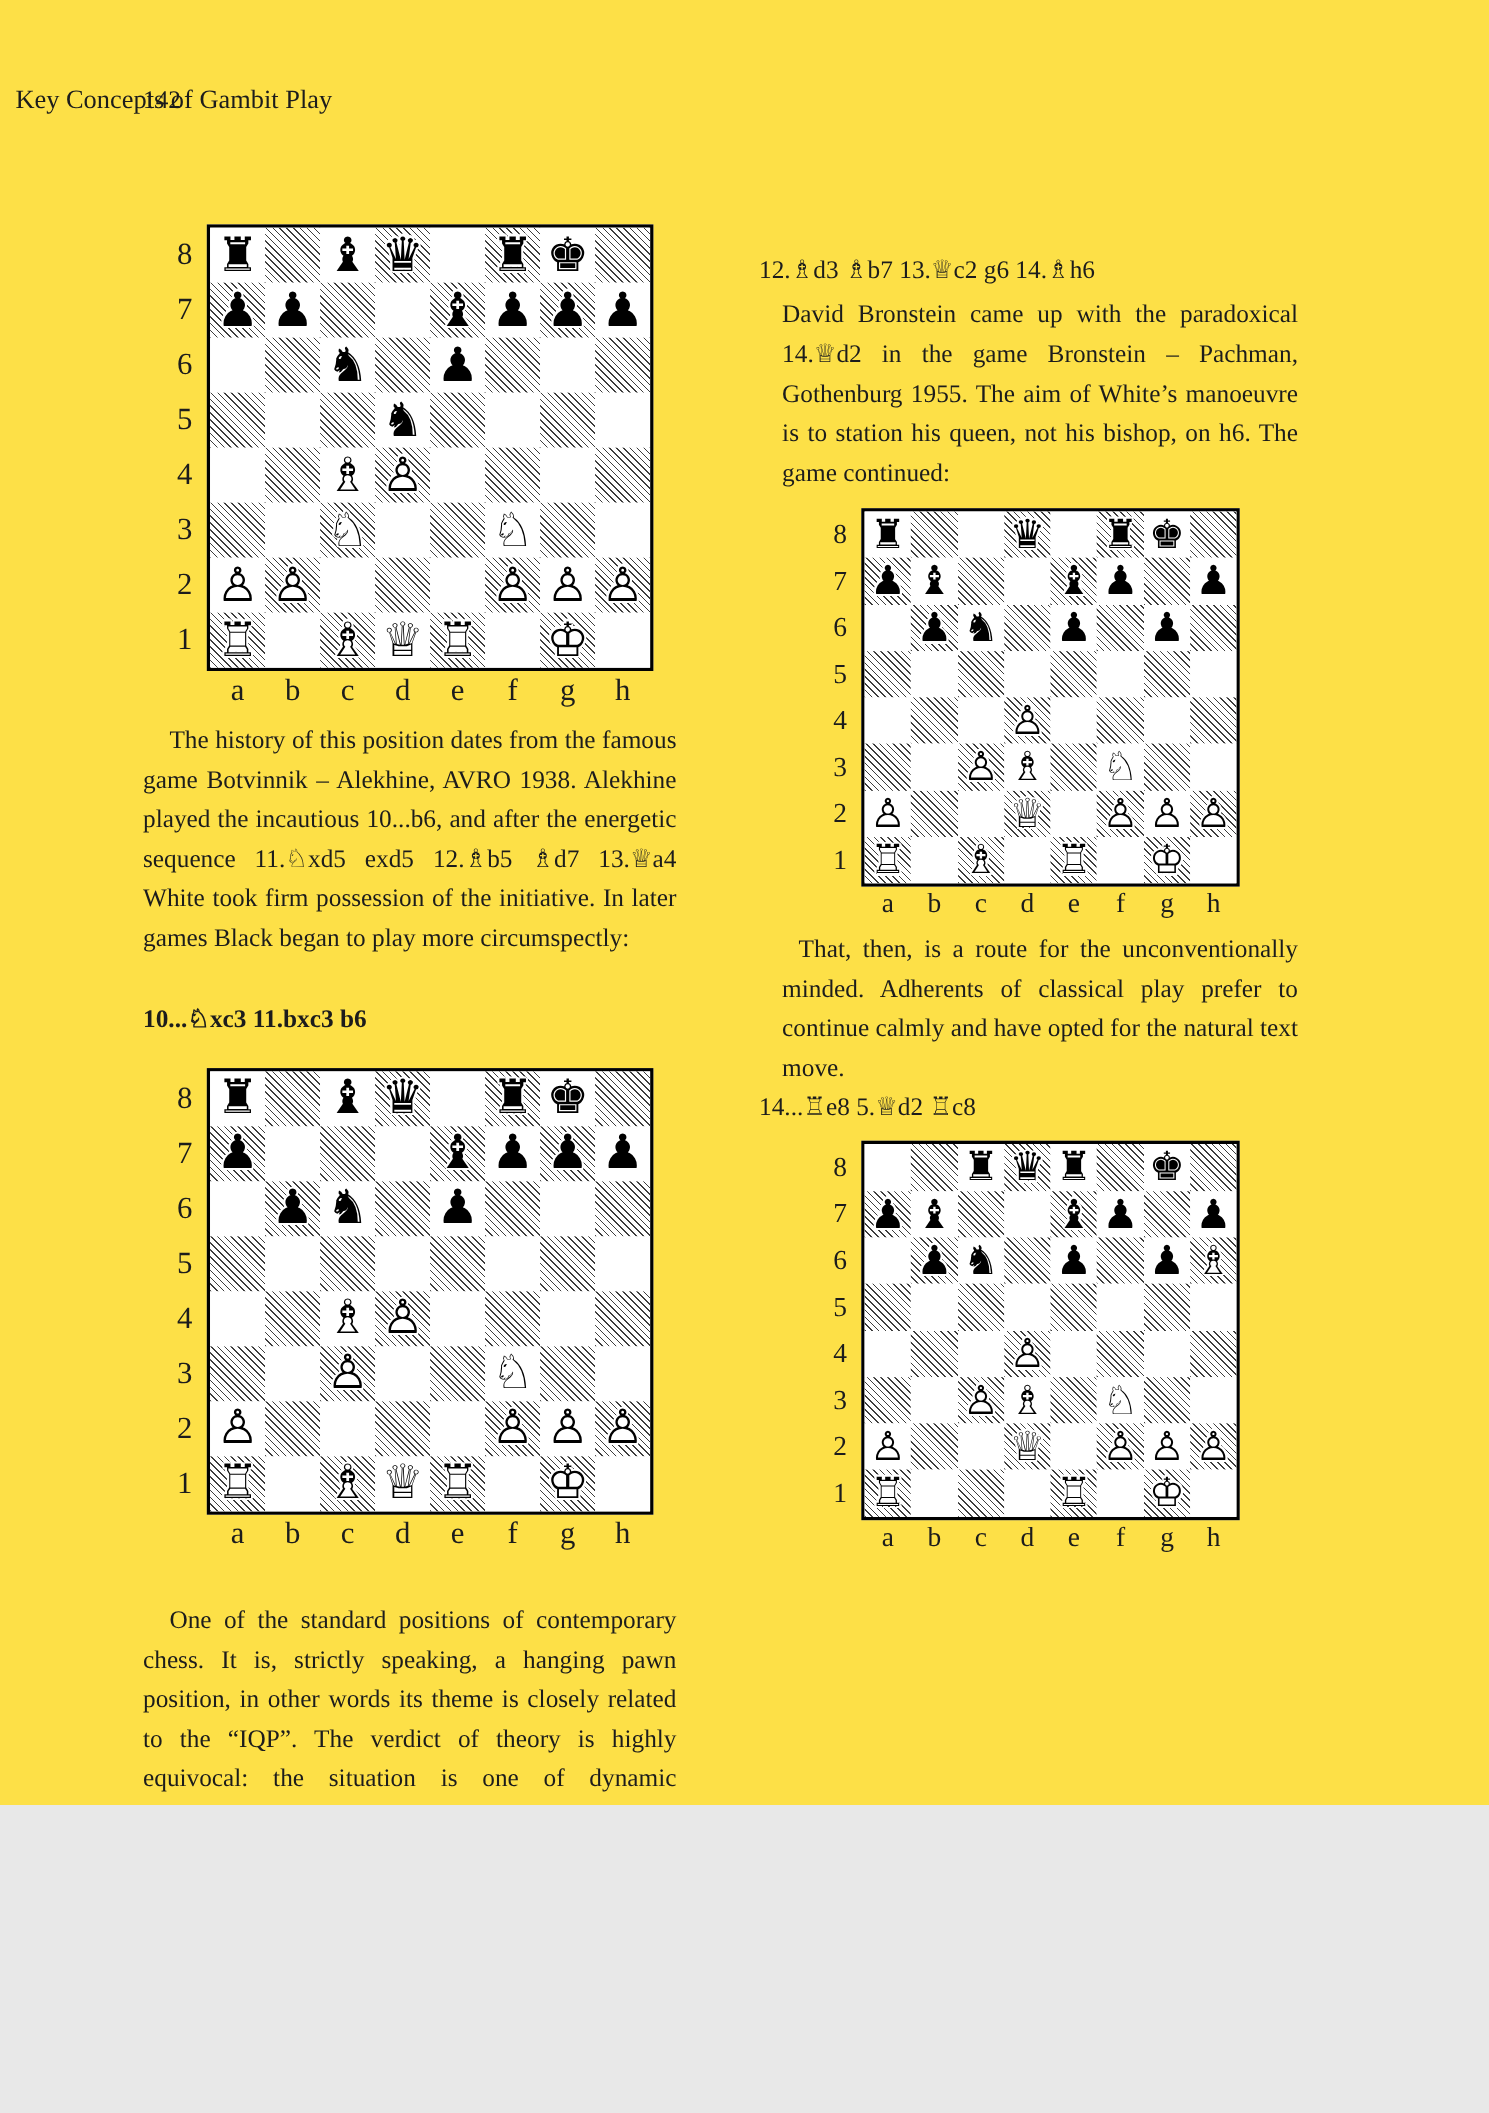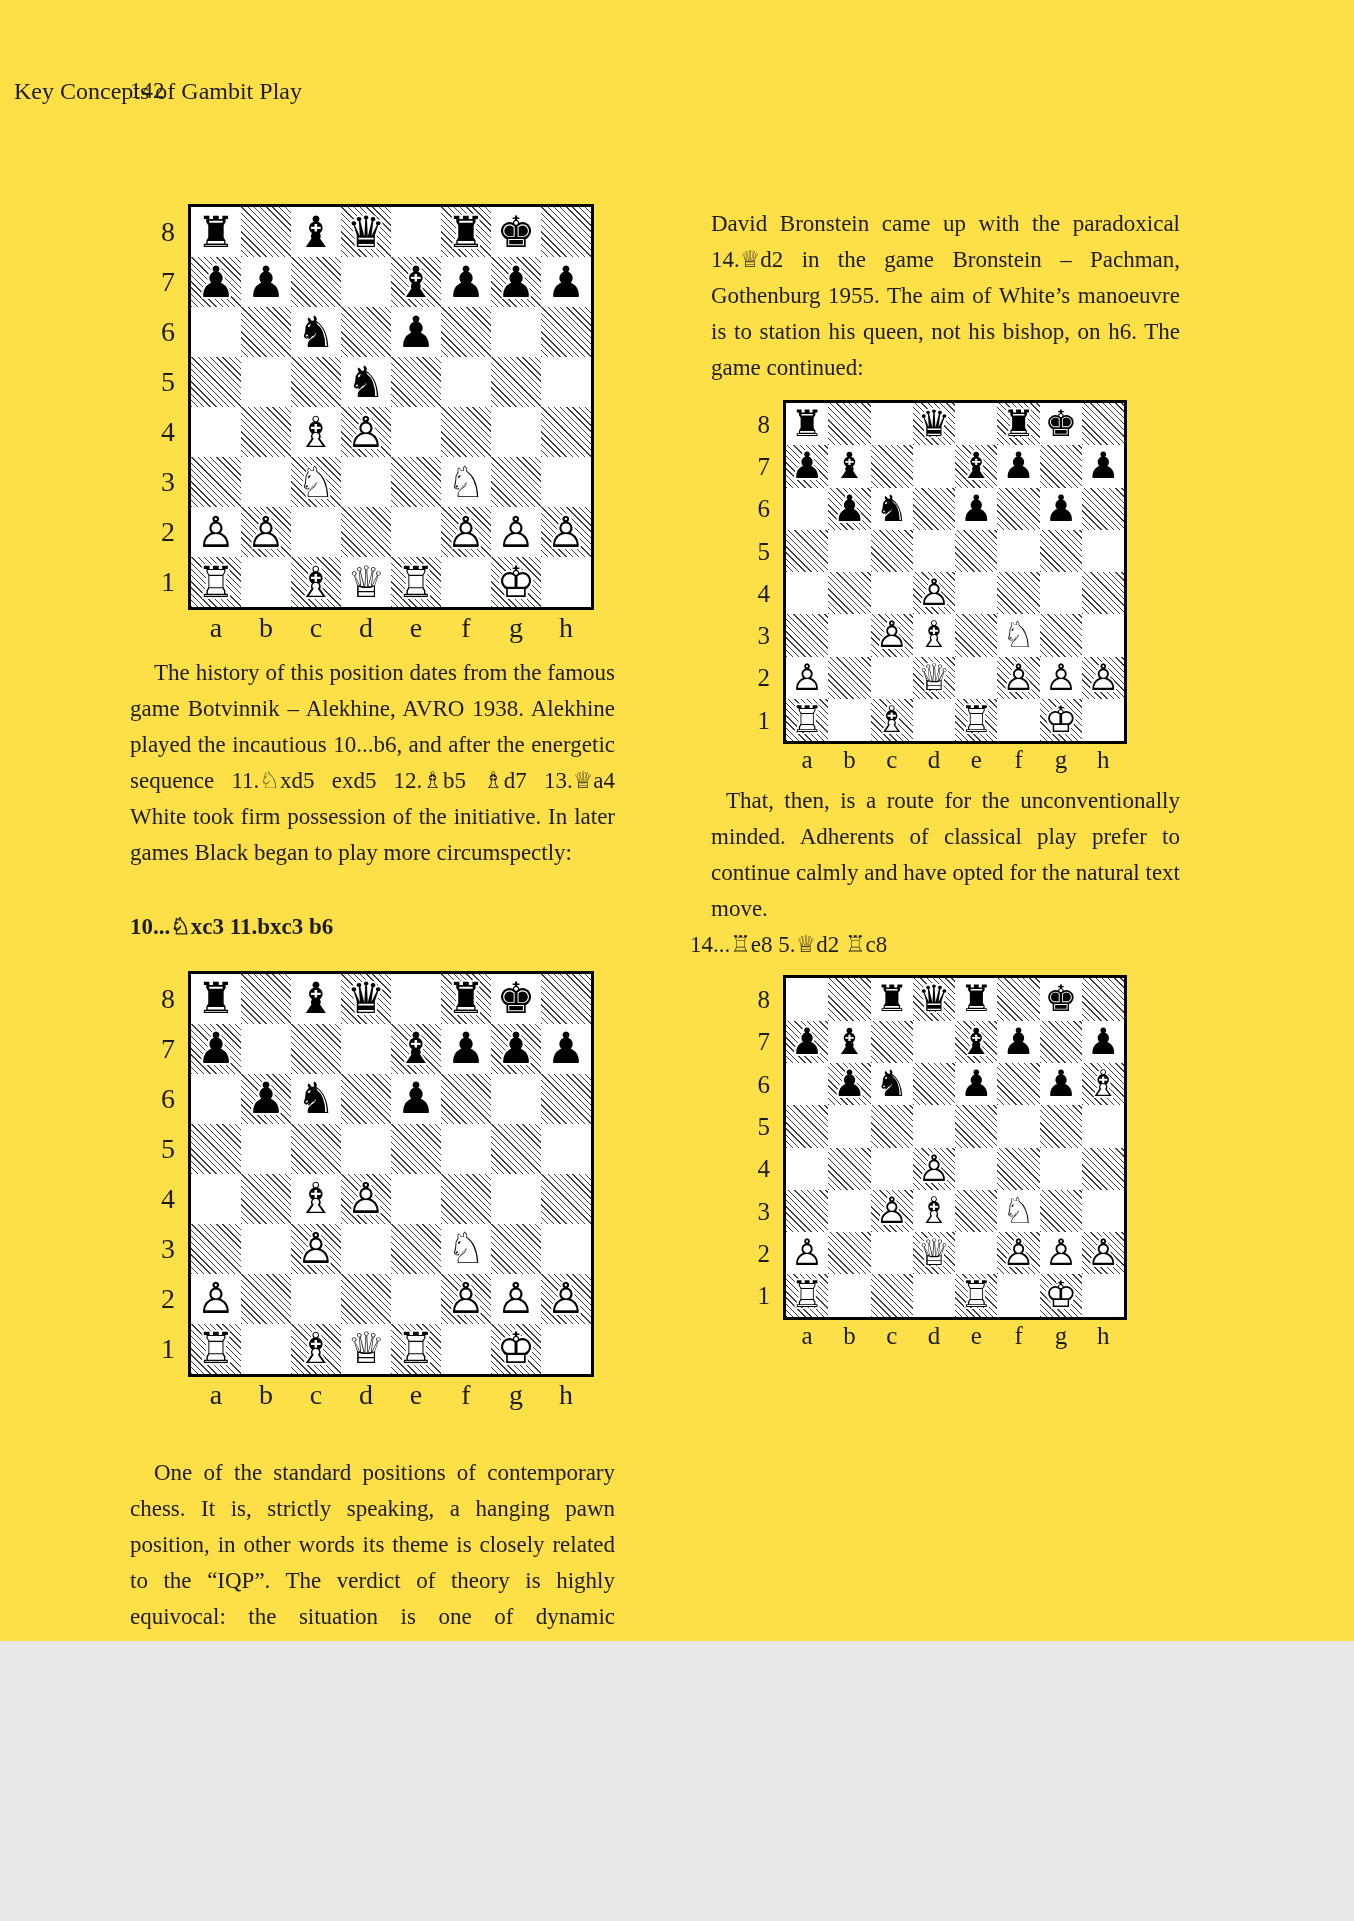--- a/index.html
+++ b/index.html
@@ -399,20 +399,21 @@
           </div>
       </figure>
 
       <p class="body indent p2">One of the standard positions of contemporary chess. It is, strictly speaking, a hanging pawn position, in other words its theme is closely related to the “IQP”. The verdict of theory is highly equivocal: the situation is one of dynamic equilibrium. But look at the black king. Without the knight on f6, Black’s monarch appears abandoned.</p>
 
     </div>
 
     <div class="col col-right">
 
 
+      <p class="move-line m1">12.♗d3 ♗b7 13.♕c2 g6 14.♗h6</p>
 
       <p class="body sub p2">David Bronstein came up with the paradoxical 14.♕d2 in the game Bronstein – Pachman, Gothenburg 1955. The aim of White’s manoeuvre is to station his queen, not his bishop, on h6. The game continued:</p>
 
       <figure class="diagram sm d3">
         <div class="board-row">
           <div class="ranks">
               <div class="rank-label">8</div>
               <div class="rank-label">7</div>
               <div class="rank-label">6</div>
               <div class="rank-label">5</div>

